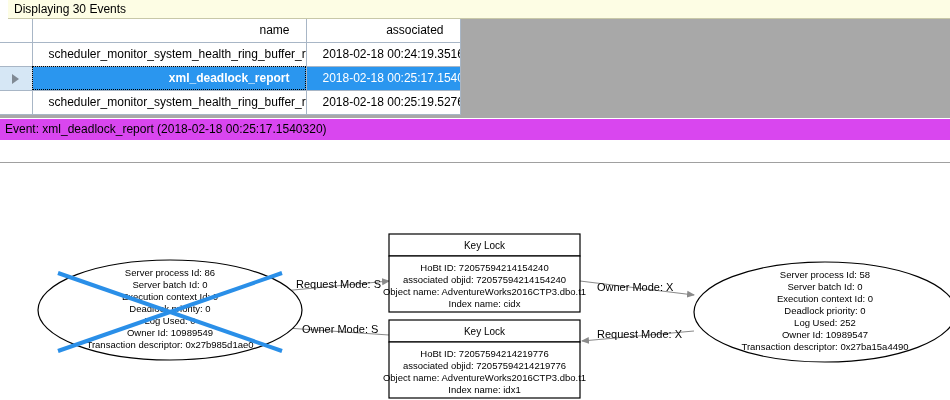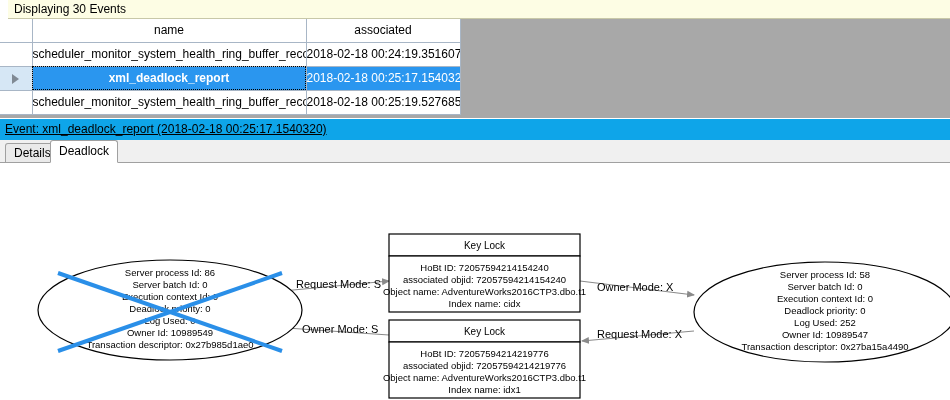--- a/index.html
+++ b/index.html
@@ -43,23 +43,23 @@
     background: #ffffff;
     font-size: 12px;
   }
   .grid col.c-sel { width: 32px; }
   .grid col.c-name { width: 274px; }
   .grid col.c-ts { width: 154px; }
 
   .grid th, .grid td {
     border-right: 1px solid #a8b6c6;
     border-bottom: 1px solid #a8b6c6;
-    padding: 0 0;
+    padding: 0 16px;
     height: 24px;
-    text-align: center;
+    text-align: right;
     font-weight: normal;
     color: #000;
     white-space: nowrap;
     overflow: hidden;
     background: #ffffff;
     box-sizing: border-box;
   }
   .grid th { height: 23px; }
   .grid td.sel-cell, .grid th.sel-cell {
     padding: 0;
@@ -79,28 +79,27 @@
     border-left: 7px solid #808a94;
     border-top: 5px solid transparent;
     border-bottom: 5px solid transparent;
     vertical-align: middle;
   }
 
   
   .event-caption {
     position: absolute; left: 0; top: 118px;
     width: 950px; height: 22px;
-    background: #0ea5e9;
+    background: #d946ef;
     border-top: 1px solid #ffffff;
     font-size: 12px;
     color: #000;
     line-height: 21px;
     padding-left: 5px;
     box-sizing: border-box;
-    text-decoration: underline;
   }
 
   
   .tabstrip {
     position: absolute; left: 0; top: 140px;
     width: 950px; height: 22px;
     background: #f0f0f0;
   }
   .tab {
     position: absolute;
@@ -185,24 +184,20 @@
           <td class="sel-cell"></td>
           <td class="data first-data">scheduler_monitor_system_health_ring_buffer_recorded</td>
           <td class="data">2018-02-18 00:25:19.5276859</td>
         </tr>
       </tbody>
     </table>
   </div>
 
   <div class="event-caption">Event: xml_deadlock_report (2018-02-18 00:25:17.1540320)</div>
 
-  <div class="tabstrip">
-    <div class="tab tab-details">Details</div>
-    <div class="tab tab-deadlock active">Deadlock</div>
-  </div>
 
   <div class="deadlock-pane">
     <svg width="950" height="237" viewBox="0 0 950 237">
       <defs>
         <marker id="arrHead" markerWidth="8" markerHeight="8" refX="7" refY="4" orient="auto" markerUnits="userSpaceOnUse">
           <path d="M0,0.5 L8,4 L0,7.5 z" fill="#8a8a8a"></path>
         </marker>
       </defs>
 
       <g>

